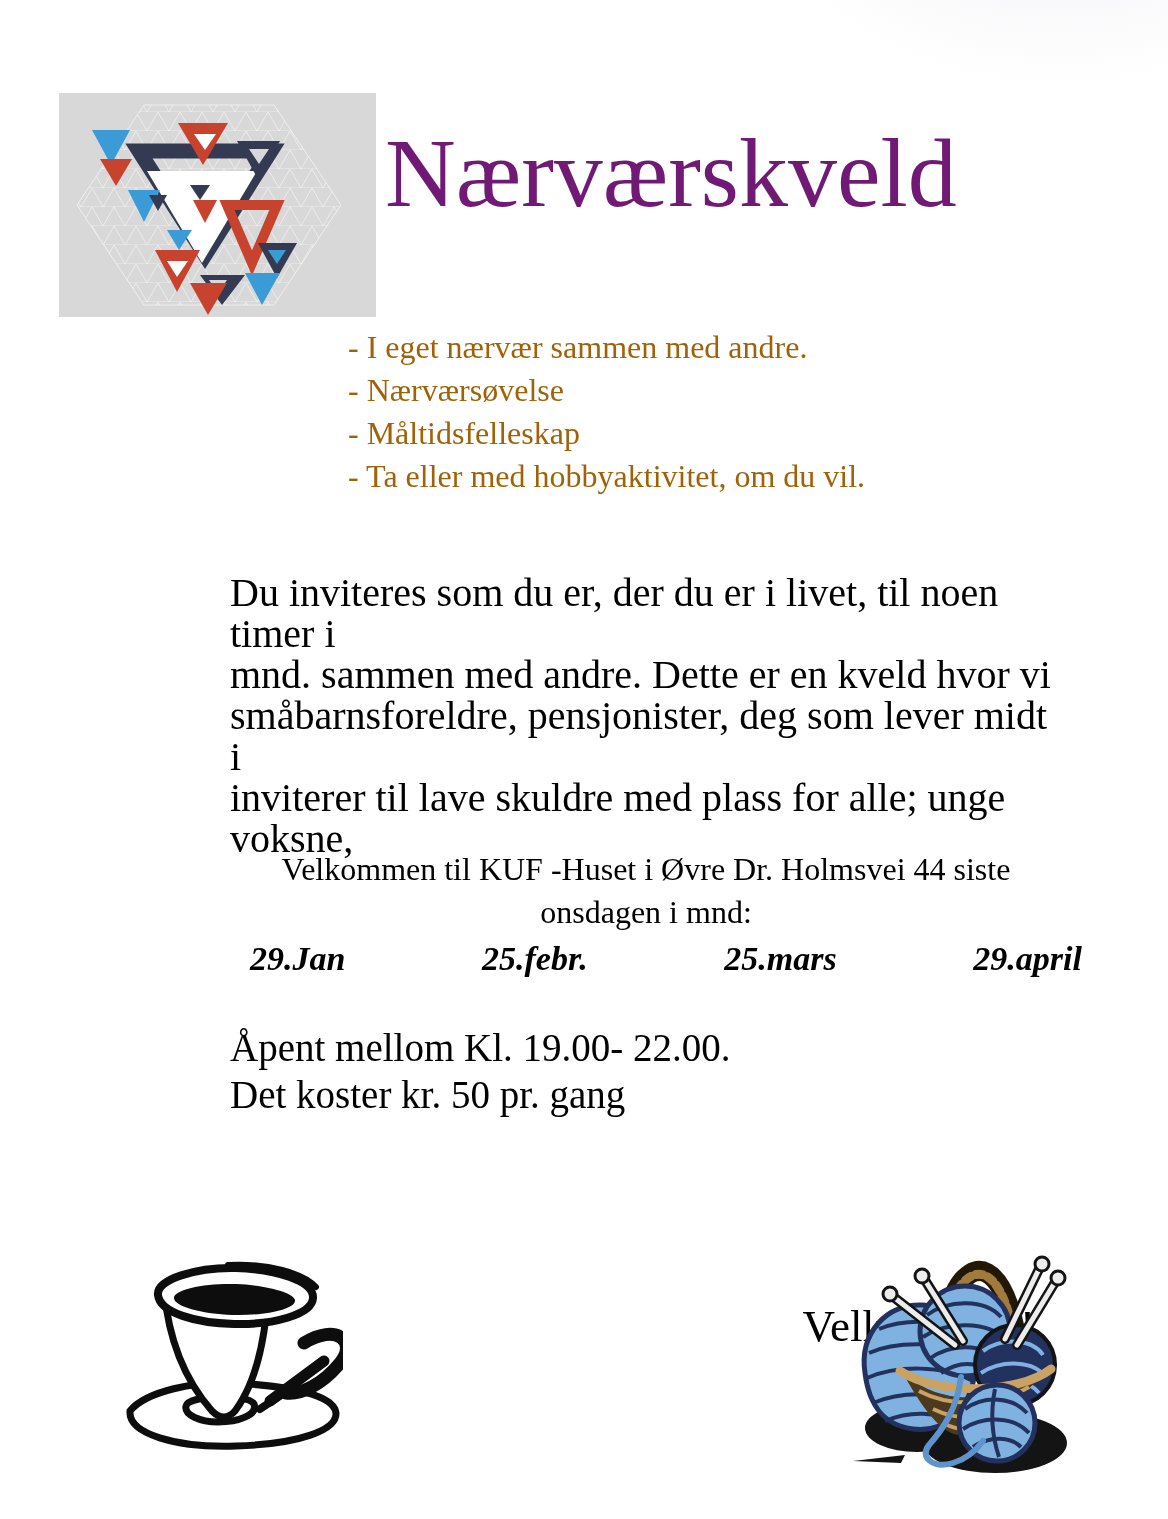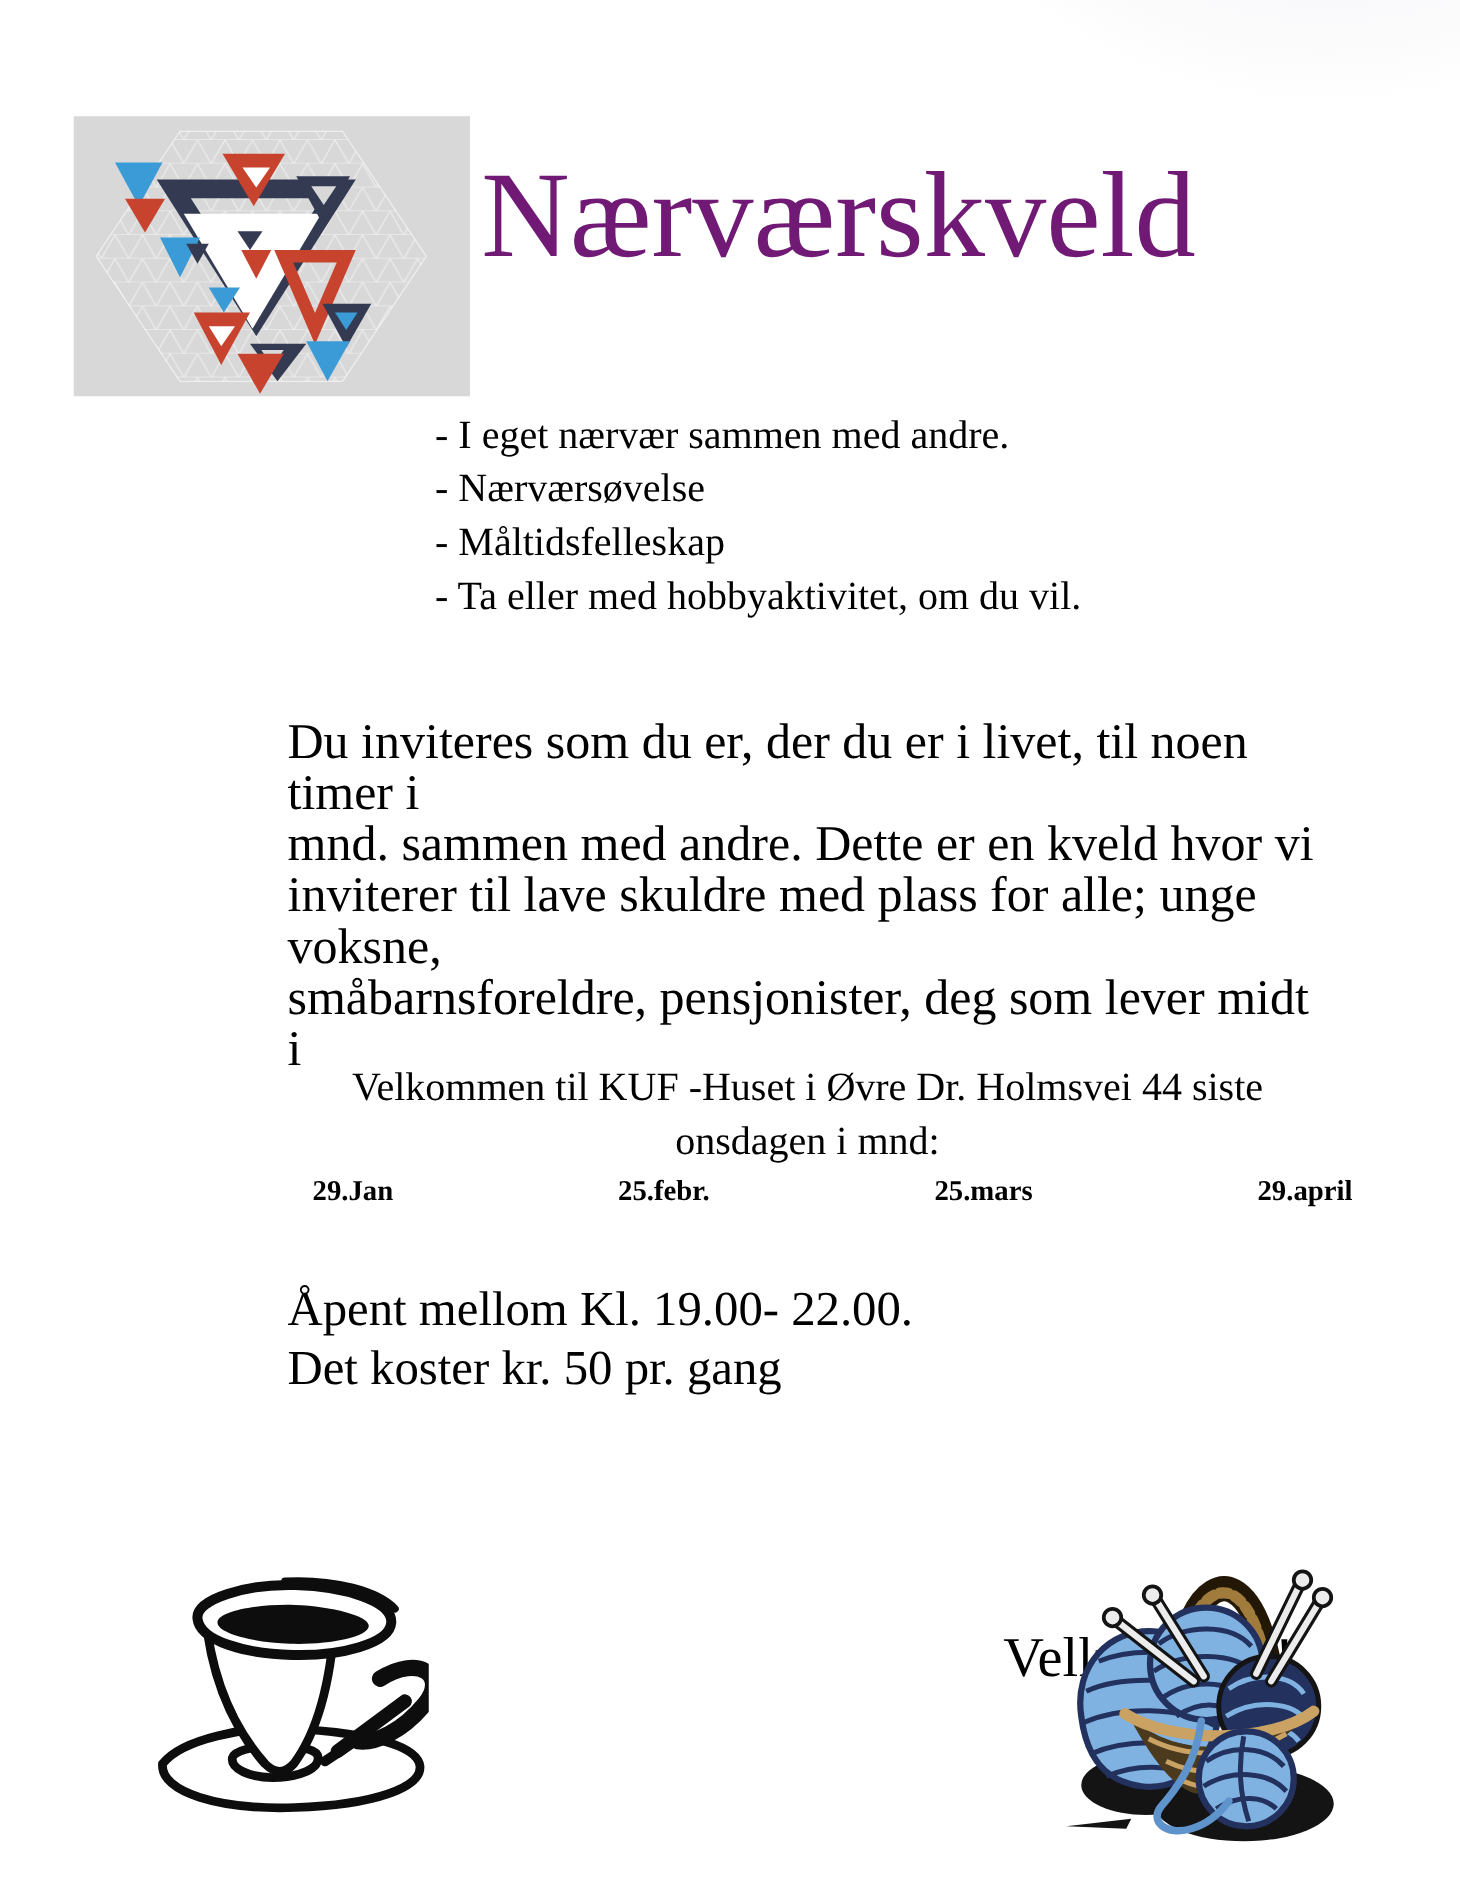--- a/index.html
+++ b/index.html
@@ -23,36 +23,36 @@
   .logo-box svg{display:block;width:317px;height:224px;}
   .title{
     position:absolute;left:385px;top:122px;width:565px;
     text-align:center;
     font-size:98px;line-height:1.05;
     color:#701a75;
     white-space:nowrap;
   }
   .bullets{
     position:absolute;left:348px;top:326px;
-    color:#000000;
+    color:#a16207;
     font-size:32px;line-height:43px;
     white-space:nowrap;
   }
   .intro{
     position:absolute;left:230px;top:572px;width:832px;
     font-size:40px;line-height:41px;
   }
   .venue{
     position:absolute;left:230px;top:816px;width:832px;
     text-align:center;font-size:32px;line-height:43px;margin-top:32px;
   }
   .dates{
     position:absolute;left:250px;top:940px;width:832px;
     display:flex;justify-content:space-between;
-    font-size:23px;font-weight:bold;
+    font-size:34px;font-weight:bold;font-style:italic;
   }
   .hours{
     position:absolute;left:230px;top:1024px;width:832px;
     text-align:left;font-size:39px;line-height:47px;
   }
   .welcome{
     position:absolute;left:230px;top:1300px;width:805px;
     text-align:right;font-size:45px;
   }
   .coffee{position:absolute;left:108px;top:1243px;width:235px;height:220px;}
@@ -119,22 +119,22 @@
   <div class="bullets">
     <div>- I eget nærvær sammen med andre.</div>
     <div>- Nærværsøvelse</div>
     <div>- Måltidsfelleskap</div>
     <div>- Ta eller med hobbyaktivitet, om du vil.</div>
   </div>
 
   <div class="intro">
     <div>Du inviteres som du er, der du er i livet, til noen timer i</div>
     <div>mnd. sammen med andre.  Dette er en kveld hvor vi</div>
+    <div>småbarnsforeldre, pensjonister, deg som lever midt i</div>
     <div>inviterer til lave skuldre med plass for alle; unge voksne,</div>
-    <div>småbarnsforeldre, pensjonister, deg som lever midt i</div>
   </div>
 
   <div class="venue">
     <div>Velkommen til KUF -Huset i Øvre Dr. Holmsvei 44 siste</div>
     <div>onsdagen i mnd:</div>
   </div>
 
   <div class="dates">
     <span>29.Jan</span>
     <span>25.febr.</span>

